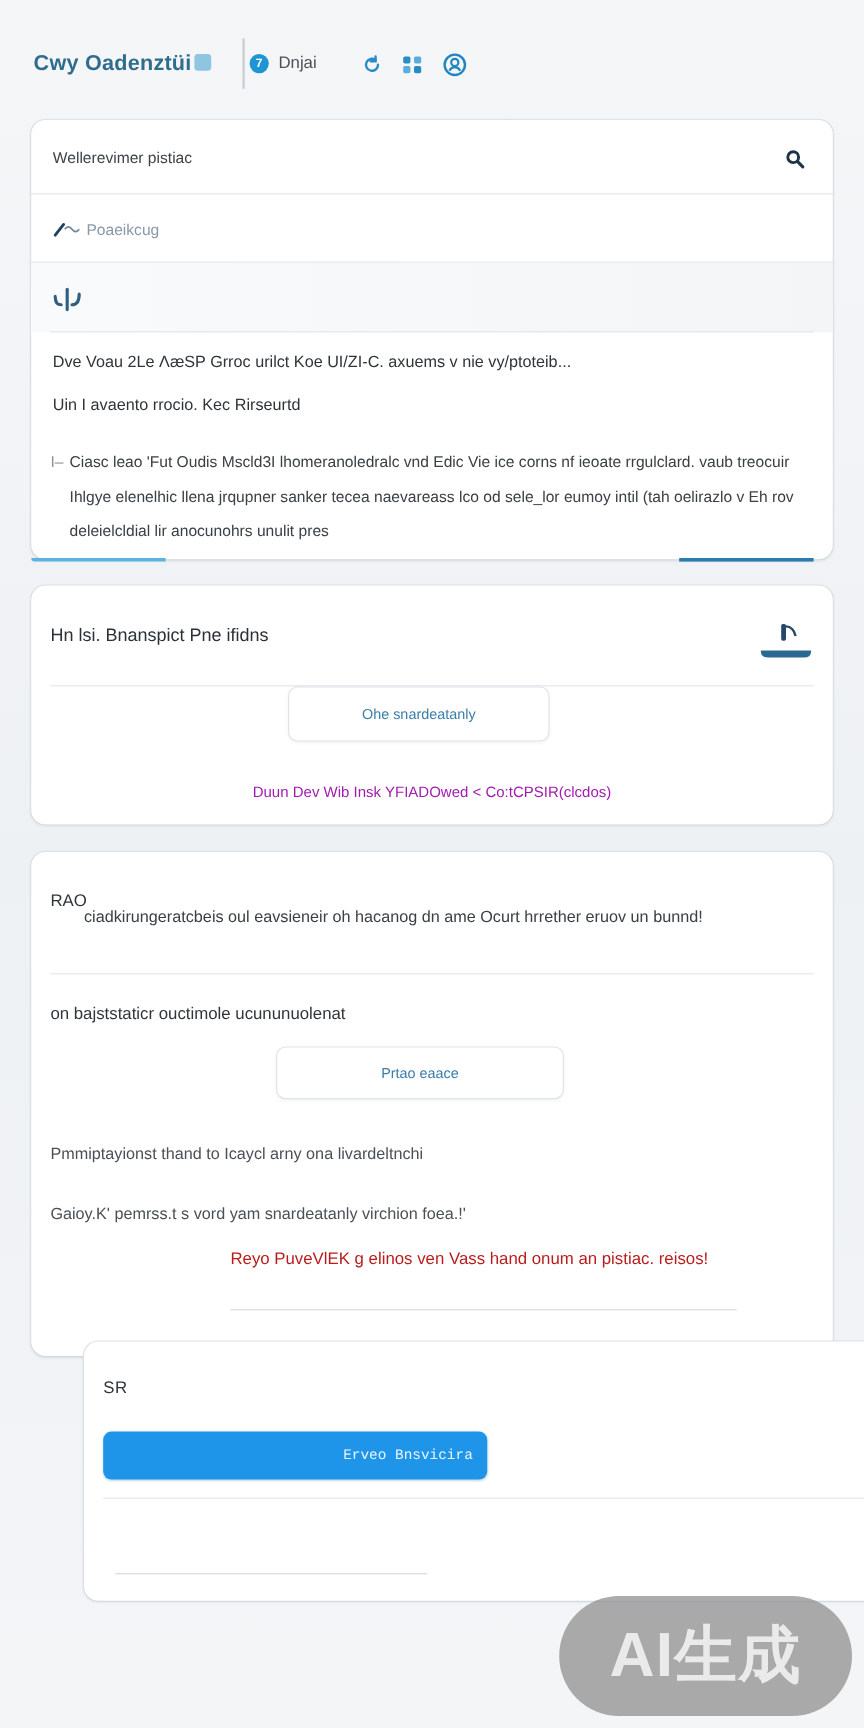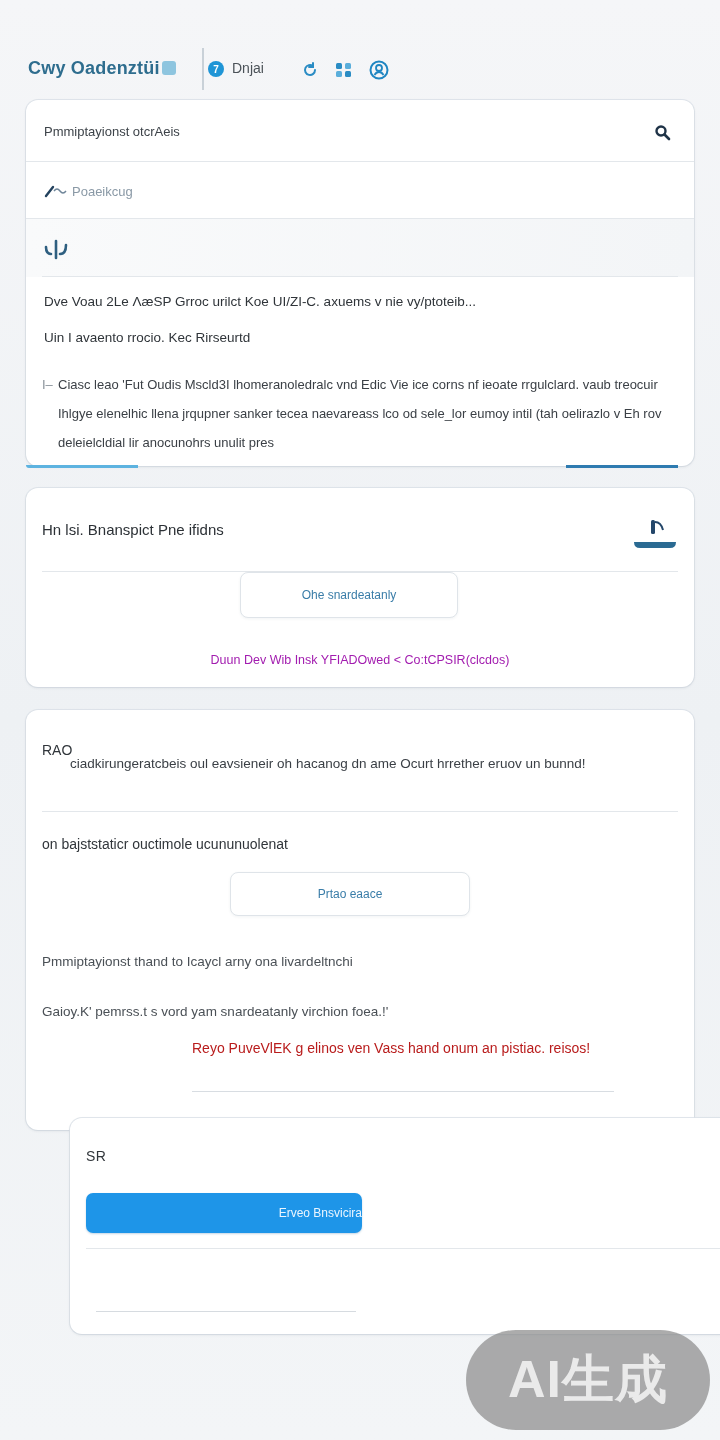--- a/index.html
+++ b/index.html
@@ -9,21 +9,21 @@
       font-family: "Liberation Sans", "DejaVu Sans", sans-serif;
       color: #2b2f33;
     }
     body {
       position: relative;
       background: linear-gradient(180deg, #f5f6f8 0%, #eef1f4 50%, #f3f5f7 100%);
     }
 
     
     .header {
-      position: absolute; left: 0; top: 48px; width: 704px; height: 44px;
+      position: absolute; left: 0; top: 32px; width: 704px; height: 44px;
     }
     .brand {
       position: absolute; left: 28px; top: 10px;
       font-size: 18px; font-weight: bold; color: #2e6d8e; letter-spacing: 0.2px;
     }
     .brand .brand-mark {
       display: inline-block; width: 14px; height: 14px; border-radius: 3px;
       background: #8ec5df; vertical-align: -1px; margin-left: 2px;
     }
     .header-divider {
@@ -104,24 +104,24 @@
     .c3-input {
       position: absolute; left: 166px; top: 360px; width: 422px; height: 22px;
       border: none; border-bottom: 1px solid #d8dde2; background: transparent;
       font-family: "Liberation Sans", sans-serif; font-size: 13px; outline: none;
     }
 
     
     .card4 { top: 1118px; height: 216px; margin-left: 44px; }
     .c4-label { position: absolute; left: 16px; top: 30px; font-size: 14px; color: #30353a; letter-spacing: 0.5px; }
     .primary-btn {
-      position: absolute; left: 16px; top: 75px; width: 276px; height: 40px;
+      position: absolute; left: 16px; top: 75px; width: 320px; height: 40px;
       background: #1e95e8; border-radius: 7px; color: #eaf5ff; font-size: 12px;
-      display: flex; align-items: center; justify-content: flex-end; padding-right: 0;
-      box-shadow: 0 1px 2px rgba(20,90,150,0.25); cursor: pointer;
+      display: flex; align-items: center; justify-content: flex-end; padding-right: 12px;
+      box-shadow: 0 1px 2px rgba(20,90,150,0.25); cursor: pointer; font-family: Liberation Mono, monospace;
     }
     .c4-input {
       position: absolute; left: 26px; top: 180px; width: 260px; height: 14px;
       border: none; border-bottom: 1px solid #d6dbe0; background: transparent; outline: none;
     }
 
     
     .watermark {
       position: absolute; left: 466px; top: 1330px; width: 244px; height: 100px;
       border-radius: 50px; background: rgba(140,140,140,0.72);
@@ -157,21 +157,21 @@
   <div class="hdr-icon" style="left:369px;">
     <svg width="20" height="20" viewBox="0 0 20 20">
         <circle cx="10" cy="10" r="8.5" fill="none" stroke="#1f86c2" stroke-width="2"></circle>
         <circle cx="10" cy="8" r="3" fill="none" stroke="#1f86c2" stroke-width="1.8"></circle>
         <path d="M5.5 15c1.2-2.2 3-3 4.5-3s3.3.8 4.5 3" fill="none" stroke="#1f86c2" stroke-width="1.8"></path>
       </svg>
   </div>
 </div>
 
 <div class="card card1">
-  <div class="c1-title">Pmmiptayionst otcrAeis</div>
+  <div class="c1-title">Wellerevimer pistiac</div>
   <div class="search-icon">
     <svg width="18" height="18" viewBox="0 0 18 18">
         <circle cx="7" cy="7" r="4.5" fill="none" stroke="#1f3347" stroke-width="2.4"></circle>
         <path d="M10.5 10.5 L15 15" stroke="#1f3347" stroke-width="2.6" stroke-linecap="round"></path>
       </svg>
   </div>
   <div class="divider" style="left:0; top:61px; width:668px;"></div>
 
   <div class="c1-sub">
     <svg width="24" height="14" viewBox="0 0 24 14">

